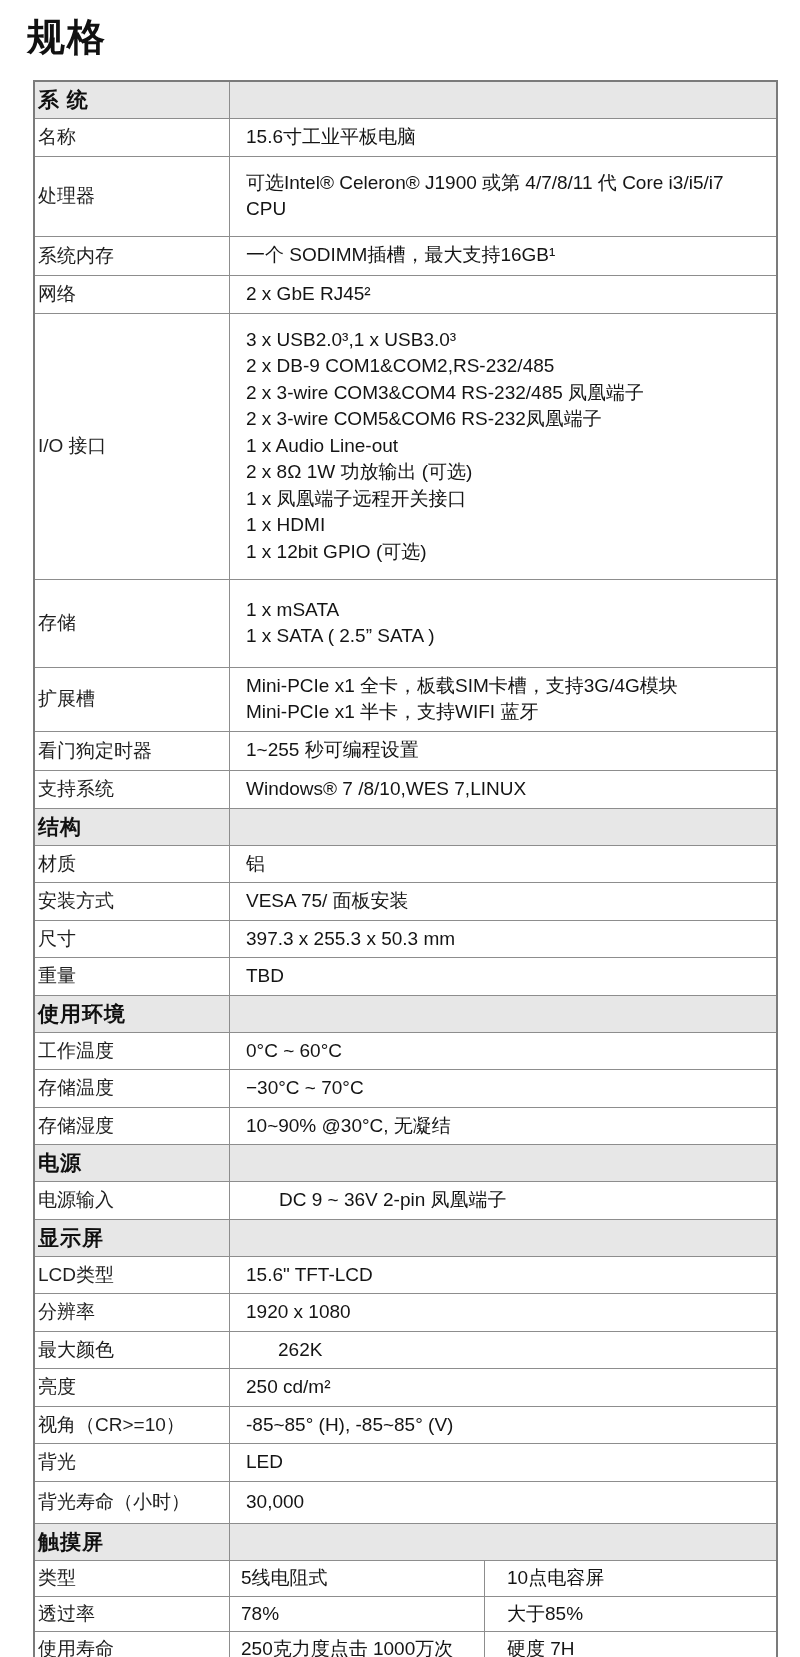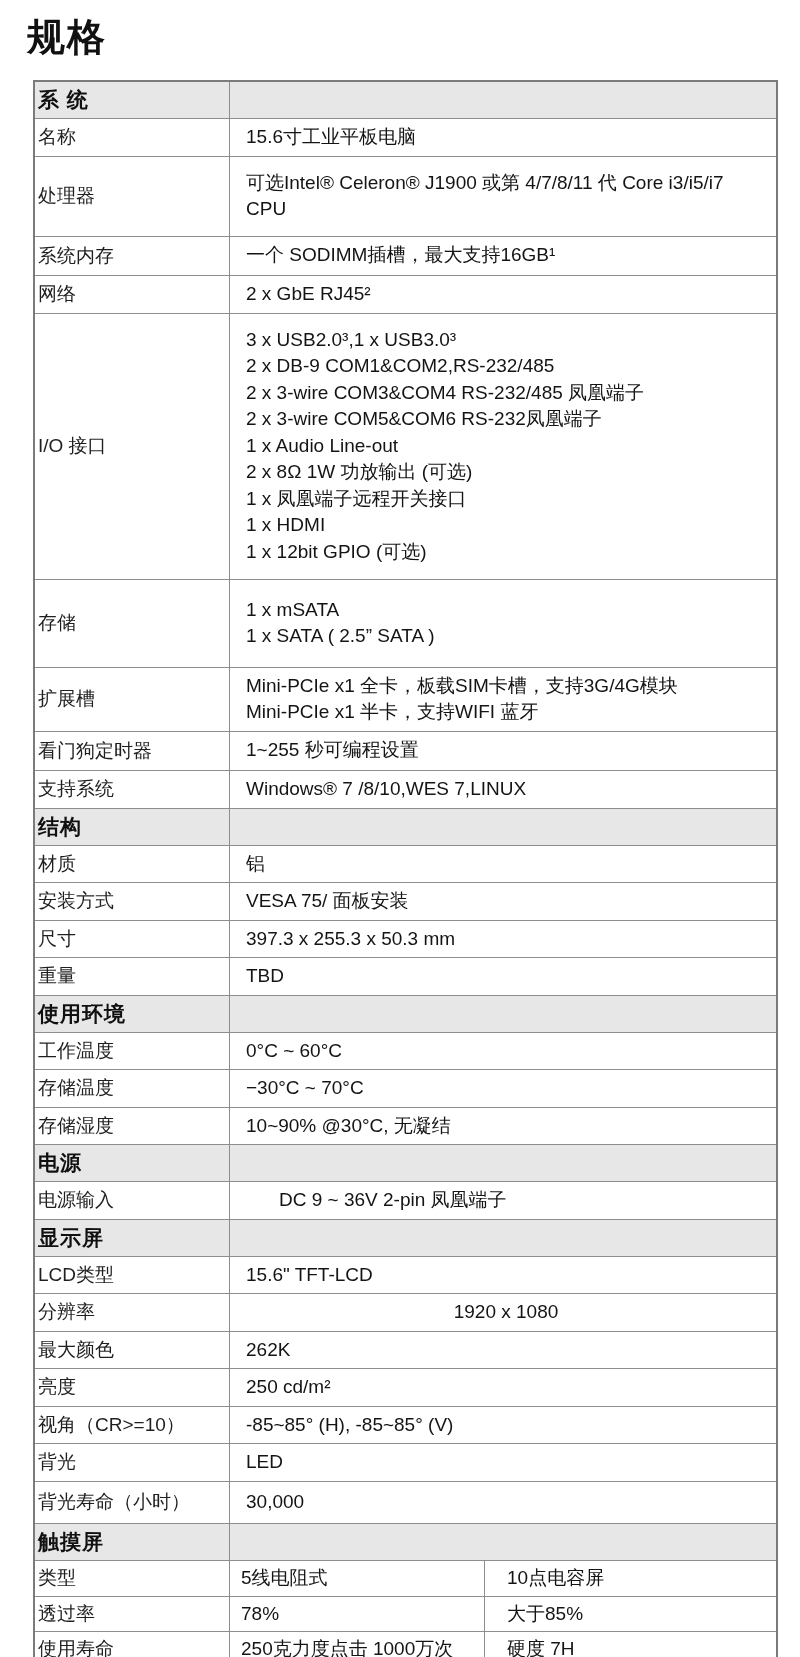--- a/index.html
+++ b/index.html
@@ -265,29 +265,29 @@
         <div class="cell-value"></div>
       </div>
       <div class="row" style="min-height: 34px;">
         <div class="cell-label">
           <span>LCD类型</span>
         </div>
         <div class="cell-value">
           <div class="vline">15.6" TFT-LCD</div>
         </div>
       </div>
-      <div class="row" style="min-height: 34px; text-align: center;">
+      <div class="row" style="min-height: 34px;">
         <div class="cell-label">
           <span>分辨率</span>
         </div>
         <div class="cell-value">
           <div class="vline">1920 x 1080</div>
         </div>
       </div>
-      <div class="row" style="min-height: 34px;">
+      <div class="row" style="min-height: 34px; gap: 32px;">
         <div class="cell-label">
           <span>最大颜色</span>
         </div>
         <div class="cell-value">
           <div class="vline">262K</div>
         </div>
       </div>
       <div class="row" style="min-height: 34px;">
         <div class="cell-label">
           <span>亮度</span>

